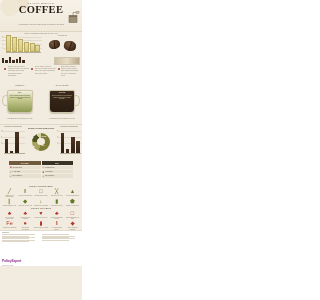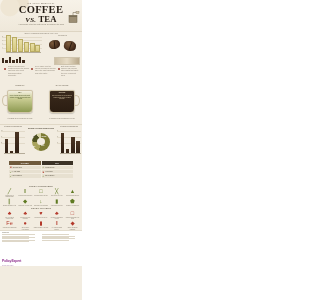--- a/index.html
+++ b/index.html
@@ -140,24 +140,20 @@
   #logoSub{position:absolute;left:2px;bottom:.6px;font-size:1.1px;color:#b08ab0;}
 </style>
 </head>
 <body>
 
 <div id="page">
 
   <div id="hero">
     <div id="kicker" class="ctr">THE HEALTH BENEFITS OF</div>
     <div id="t1" class="ctr">COFFEE</div>
-    <div id="t2row" class="ctr">
-      <span class="vs">VS.</span>
-      <span>TEA</span>
-    </div>
     <div id="subhead" class="ctr tiny">A comparison of the two most popular beverages in the world</div>
 
     <svg id="teabag" viewBox="0 0 28 26">
       <rect x="6" y="9" width="16" height="14" fill="#9c8e74" stroke="#6c6049" stroke-width="1"></rect>
       <rect x="6" y="9" width="16" height="3" fill="#7a6e57"></rect>
       <path d="M14 9 L14 3 L22 3" stroke="#6c6049" stroke-width="1" fill="none"></path>
       <rect x="20" y="1" width="6" height="4" fill="#cfc3a8" stroke="#6c6049" stroke-width=".7"></rect>
     </svg>
   </div>
 

